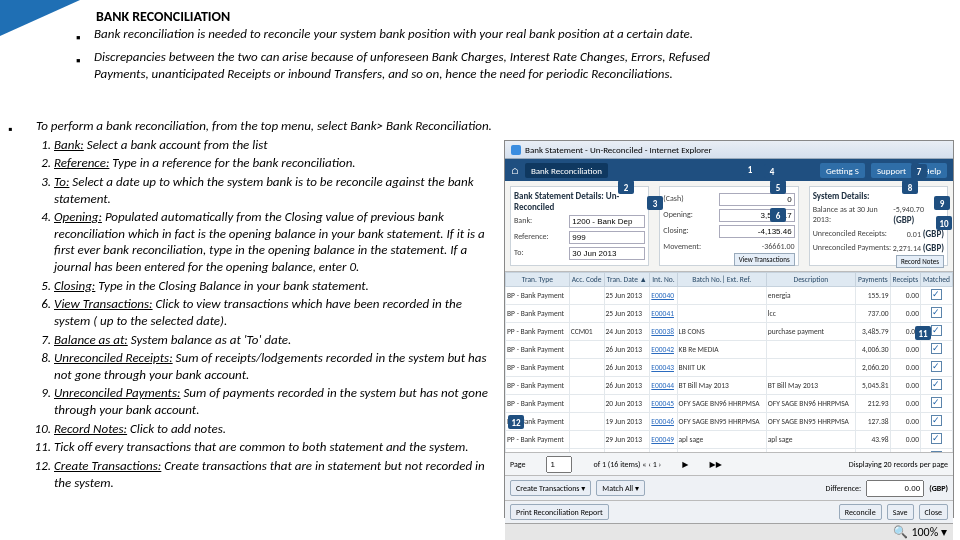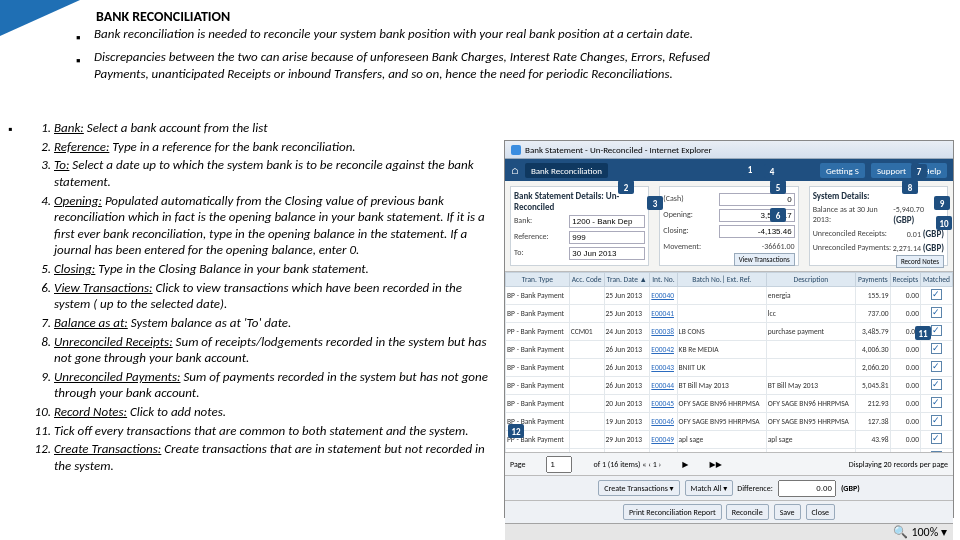--- a/index.html
+++ b/index.html
@@ -31,21 +31,21 @@
 .grid table{width:100%;border-collapse:collapse;font-size:7.5px;color:#333}
 .grid th{background:#dfe9f2;border:1px solid #c6d2dd;padding:2px 1px;font-weight:400;color:#2a4a68}
 .grid td{border:1px solid #e3e8ec;padding:2px 1px;white-space:nowrap}
 .grid td.r{text-align:right}
 .grid td.c{text-align:center}
 .grid .link{color:#2a6bbf;text-decoration:underline}
 .cb{display:inline-block;width:9px;height:9px;border:1px solid #5b84ab;background:#fff;position:relative}
 .cb.checked::after{content:"✓";position:absolute;left:0;top:-2px;font-size:9px;color:#1a5fa6}
 .sh-footer{height:22px;border-top:1px solid #bbb;display:flex;align-items:center;font-size:8px;padding:0 5px;gap:21px;background:#f3f5f7}
 .sh-footer .btn, .sh-actions .btn{background:#e9eef5;border:1px solid #9ab;padding:2px 5px;font-size:8px;border-radius:2px}
-.sh-actions{height:24px;border-top:1px solid #bbb;display:flex;align-items:center;font-size:8px;padding:0 5px;gap:4px;background:#eef1f5;justify-content:center}
+.sh-actions{height:24px;border-top:1px solid #bbb;display:flex;align-items:center;font-size:8px;padding:0 5px;gap:4px;background:#eef1f5;justify-content:space-between}
 .sh-status{height:16px;background:#e6e6e6;font-size:12px;display:flex;align-items:center;justify-content:flex-end;padding:0 6px;border-top:1px solid #a3a3a3}
 .callout{position:absolute;width:16px;height:14px;background:#1f4f80;color:#fff;font-size:9px;font-weight:700;display:flex;align-items:center;justify-content:center;border-radius:2px;font-style:normal}
 </style>
 </head>
 <body>
 <div class="slide">
 <div class="accent"></div>
 <div class="title">BANK RECONCILIATION</div>
 
 <div class="bullets">
@@ -55,20 +55,21 @@
       </div>
  <div class="row">
         <span class="sq">▪</span>
         <span>Discrepancies between the two can arise because of unforeseen Bank Charges, Interest Rate Changes, Errors, Refused Payments, unanticipated Receipts or inbound Transfers, and so on, hence the need for periodic Reconciliations.</span>
       </div>
 </div>
 
 <div class="main">
  <span class="sq">▪</span>
  <div class="txt">
+  <span>To perform a bank reconciliation, from the top menu, select Bank&gt; Bank Reconciliation.</span>
   <ol>
    <li><span class="u">Bank:</span> <span>Select a bank account from the list</span></li>
    <li><span class="u">Reference:</span> <span>Type in a reference for the bank reconciliation.</span></li>
    <li><span class="u">To:</span> <span>Select a date up to which the system bank is to be reconcile against the bank statement.</span></li>
    <li><span class="u">Opening:</span> <span>Populated automatically from the Closing value of previous bank reconciliation which in fact is the opening balance in your bank statement. If it is a first ever bank reconciliation, type in the opening balance in the statement. If a journal has been entered for the opening balance, enter 0.</span></li>
    <li><span class="u">Closing:</span> <span>Type in the Closing Balance in your bank statement.</span></li>
    <li><span class="u">View Transactions:</span> <span>Click to view transactions which have been recorded in the system ( up to the selected date).</span></li>
    <li><span class="u">Balance as at:</span> <span>System balance as at 'To' date.</span></li>
    <li><span class="u">Unreconciled Receipts:</span> <span>Sum of receipts/lodgements recorded in the system but has not gone through your bank account.</span></li>
    <li><span class="u">Unreconciled Payments:</span> <span>Sum of payments recorded in the system but has not gone through your bank account.</span></li>
@@ -312,16 +313,16 @@
       <div class="callout" style="left: 618px; top: 180px;">2</div>
       <div class="callout" style="left: 647px; top: 196px;">3</div>
       <div class="callout" style="left: 764px; top: 164px;">4</div>
       <div class="callout" style="left: 770px; top: 180px;">5</div>
       <div class="callout" style="left: 770px; top: 208px;">6</div>
       <div class="callout" style="left: 911px; top: 164px;">7</div>
       <div class="callout" style="left: 902px; top: 180px;">8</div>
       <div class="callout" style="left: 934px; top: 196px;">9</div>
       <div class="callout" style="left: 936px; top: 216px;">10</div>
       <div class="callout" style="left: 915px; top: 326px;">11</div>
-      <div class="callout" style="left: 508px; top: 424px;">12</div>
+      <div class="callout" style="left: 508px; top: 415px;">12</div>
     </div>
 
 </div>
 
 </body></html>

